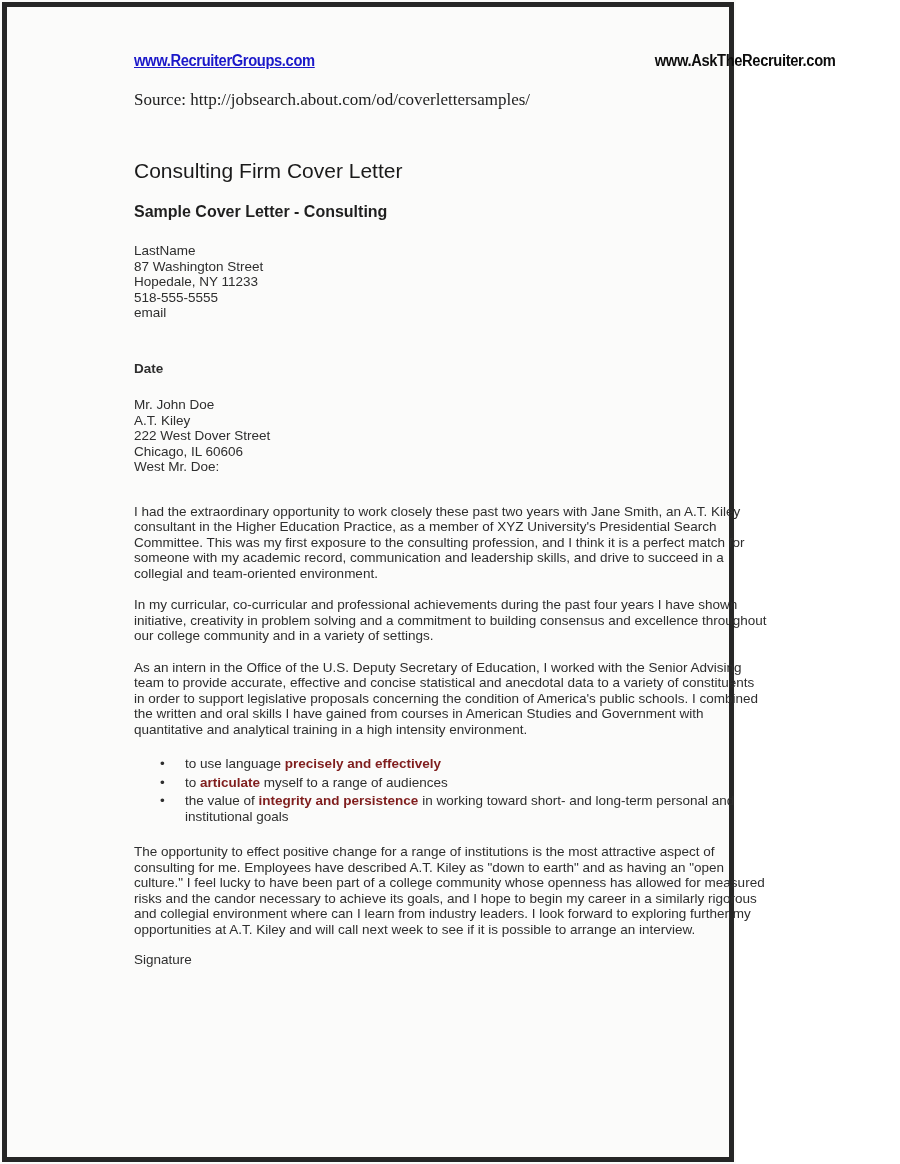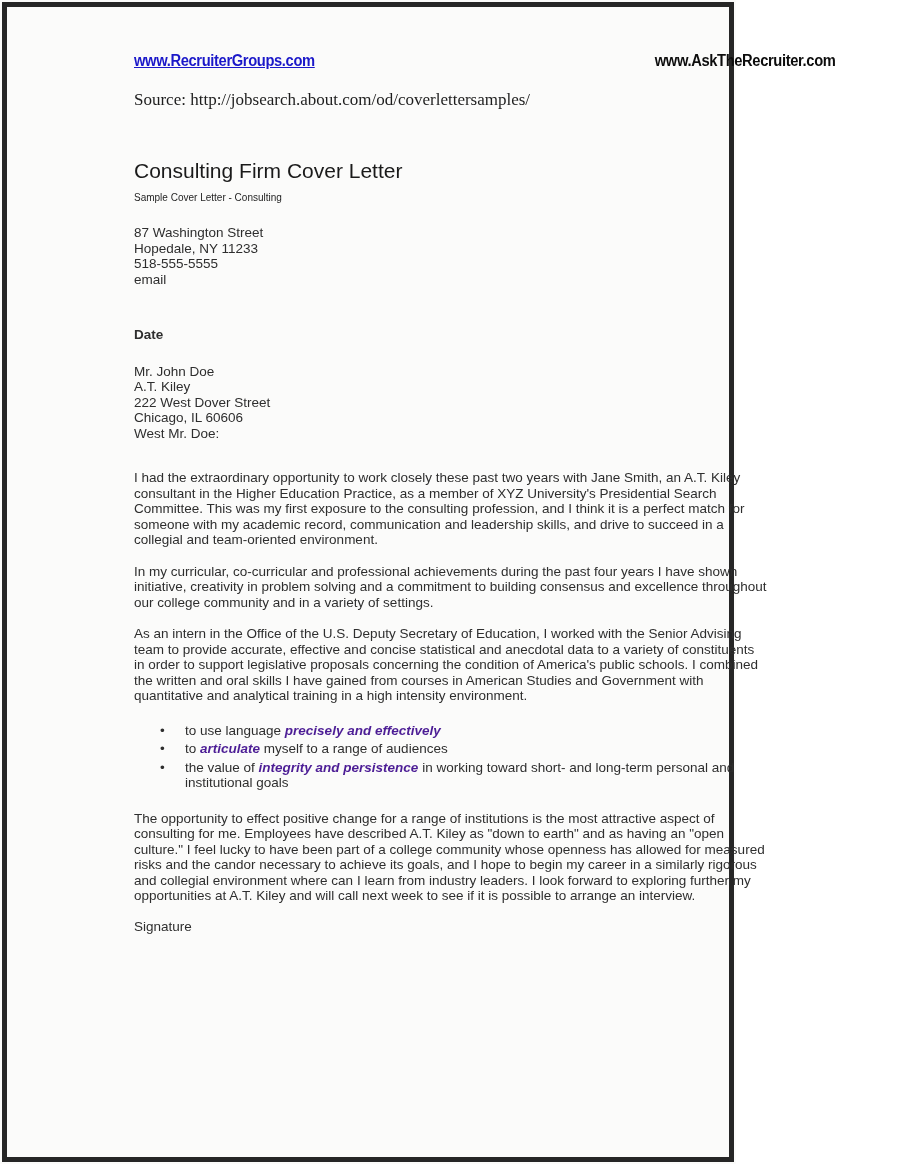--- a/index.html
+++ b/index.html
@@ -55,23 +55,23 @@
     font-size: 17px;
     color: #1d1d1d;
   }
   .doc-title {
     margin-top: 49px;
     font-size: 21px;
     font-weight: 400;
     color: #1a1a1a;
   }
   .doc-subtitle {
-    margin-top: 9px;
-    font-size: 10px;
-    font-weight: normal;
+    margin-top: 20px;
+    font-size: 16px;
+    font-weight: bold;
     color: #1f1f1f;
   }
   .body-text { font-size: 13.5px; line-height: 15.5px; color: #2e2e2e; }
   .addr-block { margin-top: 22px; }
   .date-line { margin-top: 40px; font-weight: bold; }
   .recipient-block { margin-top: 21px; }
   .para { margin-top: 16px; max-width: 634px; }
   .para-first { margin-top: 29px; }
   ul.bullet-list {
     margin: 19px 0 0 0;
@@ -83,41 +83,42 @@
     position: relative;
     margin-bottom: 3px;
   }
   ul.bullet-list li::before {
     content: "\2022";
     position: absolute;
     left: -25px;
     font-size: 13.5px;
   }
   .signature-line { margin-top: 15px; }
-  b { color: #4c1d95; font-style: italic; }
+  b { color: #7f1d1d; }
 </style>
 </head>
 <body>
 
 <div class="page">
   <div class="frame"></div>
 
   <div class="content">
 
     <div class="header-row">
       <span class="link-left">www.RecruiterGroups.com</span>
       <span class="link-right">www.AskTheRecruiter.com</span>
     </div>
 
     <div class="source-line">Source: http://jobsearch.about.com/od/coverlettersamples/</div>
 
     <div class="doc-title">Consulting Firm Cover Letter</div>
     <div class="doc-subtitle">Sample Cover Letter - Consulting</div>
 
     <div class="addr-block body-text">
+      <div>LastName</div>
       <div>87 Washington Street</div>
       <div>Hopedale, NY 11233</div>
       <div>518-555-5555</div>
       <div>email</div>
     </div>
 
     <div class="date-line body-text">Date</div>
 
     <div class="recipient-block body-text">
       <div>Mr. John Doe</div>

